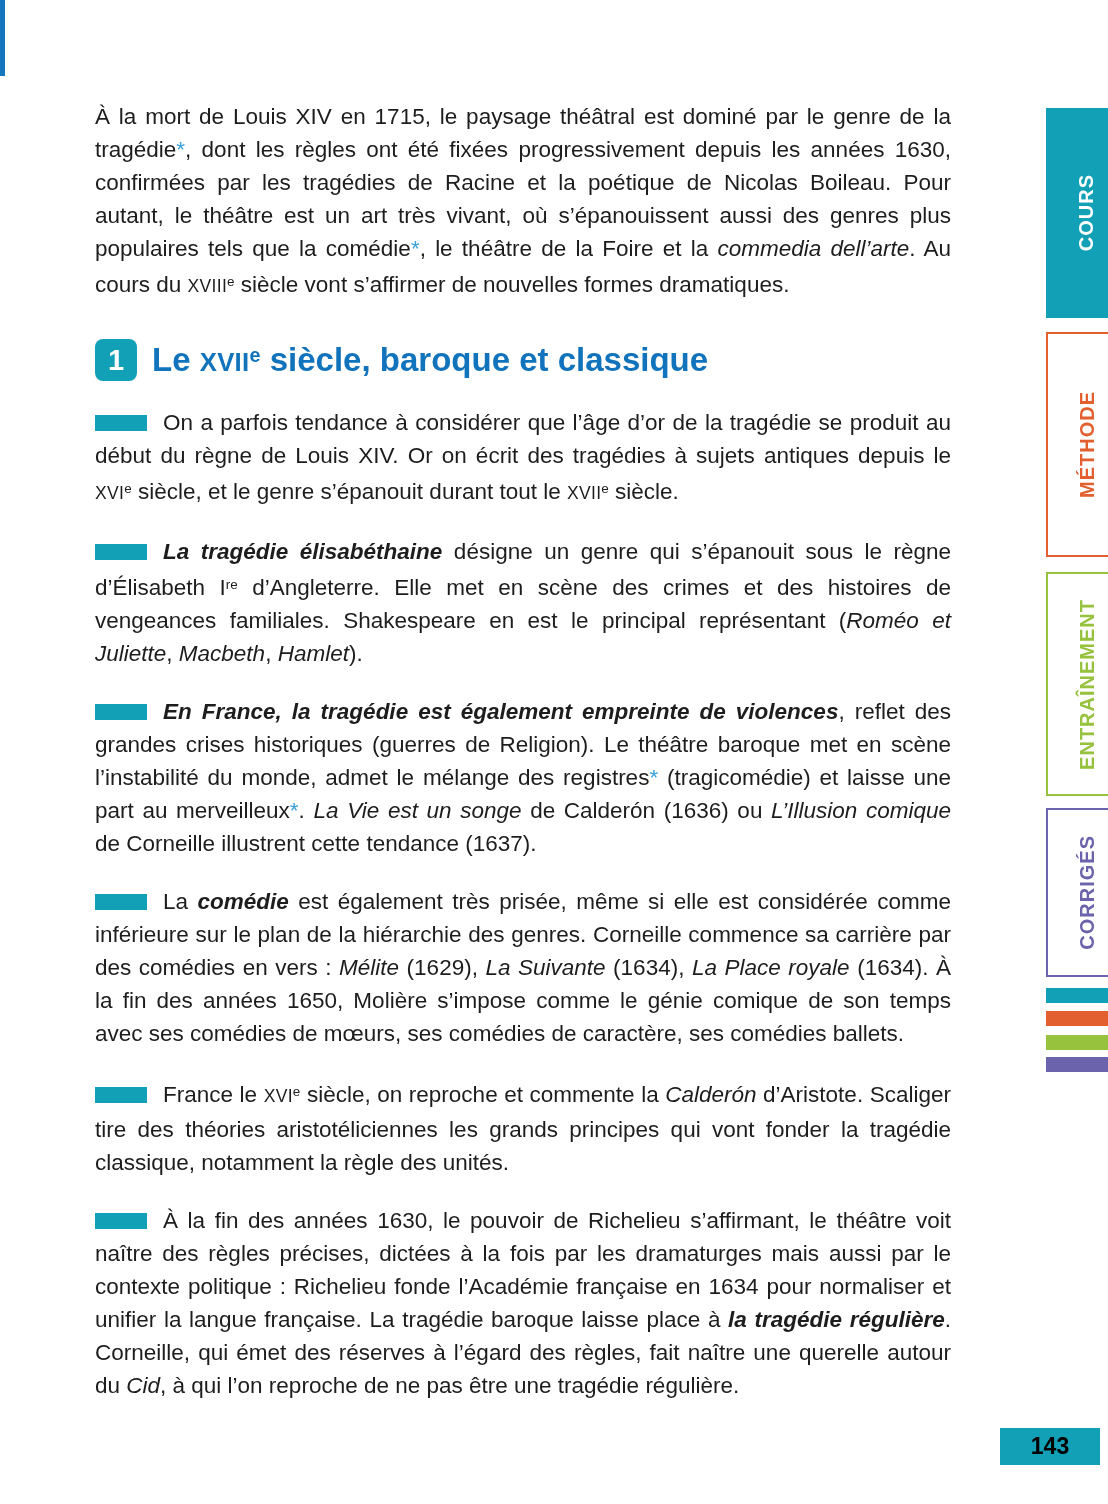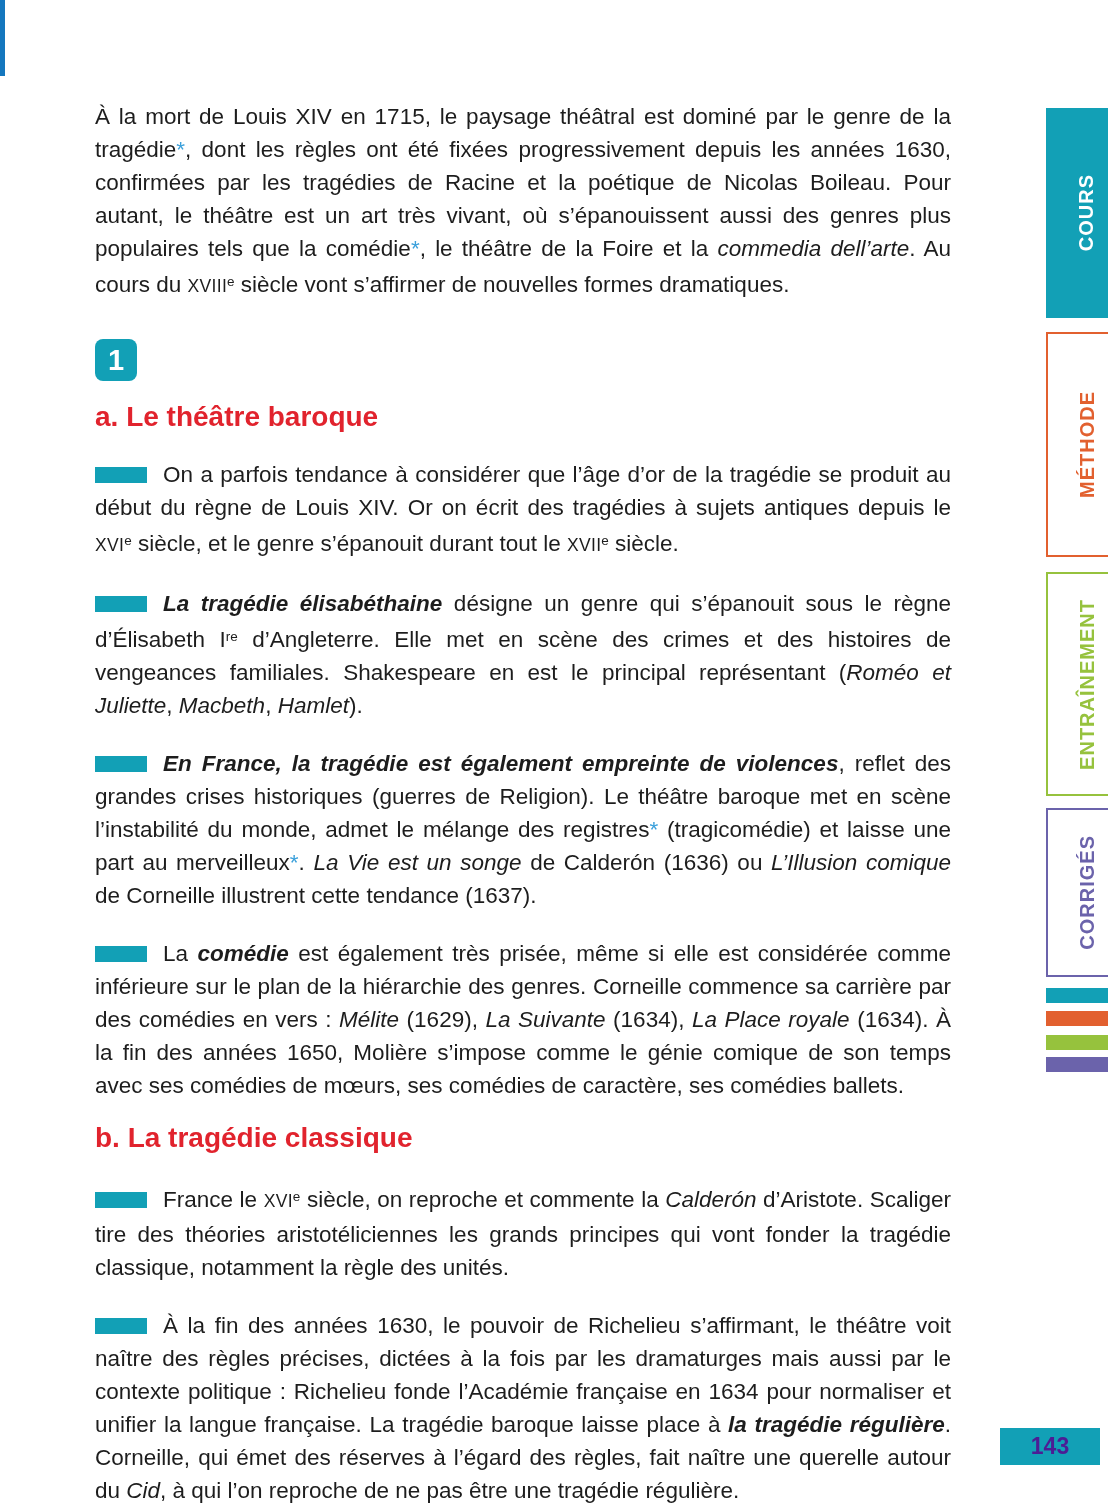--- a/index.html
+++ b/index.html
@@ -75,51 +75,50 @@
   .tab-methode{top:332px;height:225px;border:2px solid #e2602f;border-right:none;color:#e2602f;}
   .tab-entrainement{top:572px;height:224px;border:2px solid #96c23d;border-right:none;color:#96c23d;}
   .tab-corriges{top:808px;height:169px;border:2px solid #6b63ab;border-right:none;color:#6b63ab;}
   .cbar{position:absolute;right:0;width:80px;height:15px;}
   .cbar-0{top:988px;background:#12a0b6;}
   .cbar-1{top:1011px;background:#e2602f;}
   .cbar-2{top:1035px;background:#96c23d;}
   .cbar-3{top:1057px;background:#6b63ab;}
   .pagenum{
     position:absolute;left:1000px;top:1428px;width:100px;height:37px;
-    background:#12a0b6;color:#4c1d95;
+    background:#12a0b6;color:#000000;
     font-size:23px;font-weight:700;
     display:flex;align-items:center;justify-content:center;
   }
 </style>
 </head>
 <body>
 
 <div class="page">
 
   <div class="corner-bar"></div>
 
   <main class="content">
 
     <p class="intro"><span>À la mort de Louis XIV en 1715, le paysage théâtral est dominé par le genre de la tragédie</span><span class="star">*</span><span>, dont les règles ont été fixées progressivement depuis les années 1630, confirmées par les tragédies de Racine et la poétique de Nicolas Boileau. Pour autant, le théâtre est un art très vivant, où s’épanouissent aussi des genres plus populaires tels que la comédie</span><span class="star">*</span><span>, le théâtre de la Foire et la </span><span class="i">commedia dell’arte</span><span>. Au cours du </span><span class="sc">XVIII</span><span class="sup">e</span><span> siècle vont s’affirmer de nouvelles formes dramatiques.</span></p>
 
     <div class="h1">
       <span class="num-box">1</span>
+      <span class="h1-text"><span>Le </span><span class="sc">XVII</span><span class="sup">e</span><span> siècle, baroque et classique</span></span>
     </div>
 
-    <h2 class="h2">a. Le théâtre baroque</h2>
 
     <p class="para"><span class="bullet-bar"></span><span><span>On a parfois tendance à considérer que l’âge d’or de la tragédie se produit au début du règne de Louis XIV. Or on écrit des tragédies à sujets antiques depuis le </span><span class="sc">XVI</span><span class="sup">e</span><span> siècle, et le genre s’épanouit durant tout le </span><span class="sc">XVII</span><span class="sup">e</span><span> siècle.</span></span></p>
 
     <p class="para"><span class="bullet-bar"></span><span><span class="b">La tragédie élisabéthaine</span><span> désigne un genre qui s’épanouit sous le règne d’Élisabeth I</span><span class="sup">re</span><span> d’Angleterre. Elle met en scène des crimes et des histoires de vengeances familiales. Shakespeare en est le principal représentant (</span><span class="i">Roméo et Juliette</span><span>, </span><span class="i">Macbeth</span><span>, </span><span class="i">Hamlet</span><span>).</span></span></p>
 
     <p class="para"><span class="bullet-bar"></span><span><span class="b">En France, la tragédie est également empreinte de violences</span><span>, reflet des grandes crises historiques (guerres de Religion). Le théâtre baroque met en scène l’instabilité du monde, admet le mélange des registres</span><span class="star">*</span><span> (tragicomédie) et laisse une part au merveilleux</span><span class="star">*</span><span>. </span><span class="i">La Vie est un songe</span><span> de Calderón (1636) ou </span><span class="i">L’Illusion comique</span><span> de Corneille illustrent cette tendance (1637).</span></span></p>
 
     <p class="para"><span class="bullet-bar"></span><span><span>La </span><span class="b">comédie</span><span> est également très prisée, même si elle est considérée comme inférieure sur le plan de la hiérarchie des genres. Corneille commence sa carrière par des comédies en vers : </span><span class="i">Mélite</span><span> (1629), </span><span class="i">La Suivante</span><span> (1634), </span><span class="i">La Place royale</span><span> (1634). À la fin des années 1650, Molière s’impose comme le génie comique de son temps avec ses comédies de mœurs, ses comédies de caractère, ses comédies ballets.</span></span></p>
 
-    <h2 class="h2">b. La tragédie classique</h2>
 
     <p class="para"><span class="bullet-bar"></span><span><span>France le </span><span class="sc">XVI</span><span class="sup">e</span><span> siècle, on reproche et commente la </span><span class="i">Calderón</span><span> d’Aristote. Scaliger tire des théories aristotéliciennes les grands principes qui vont fonder la tragédie classique, notamment la règle des unités.</span></span></p>
 
     <p class="para"><span class="bullet-bar"></span><span><span>À la fin des années 1630, le pouvoir de Richelieu s’affirmant, le théâtre voit naître des règles précises, dictées à la fois par les dramaturges mais aussi par le contexte politique : Richelieu fonde l’Académie française en 1634 pour normaliser et unifier la langue française. La tragédie baroque laisse place à </span><span class="b">la tragédie régulière</span><span>. Corneille, qui émet des réserves à l’égard des règles, fait naître une querelle autour du </span><span class="i">Cid</span><span>, à qui l’on reproche de ne pas être une tragédie régulière.</span></span></p>
 
   </main>
 
   <aside>
     <div class="tab tab-cours">
       <span class="vlabel">COURS</span>

